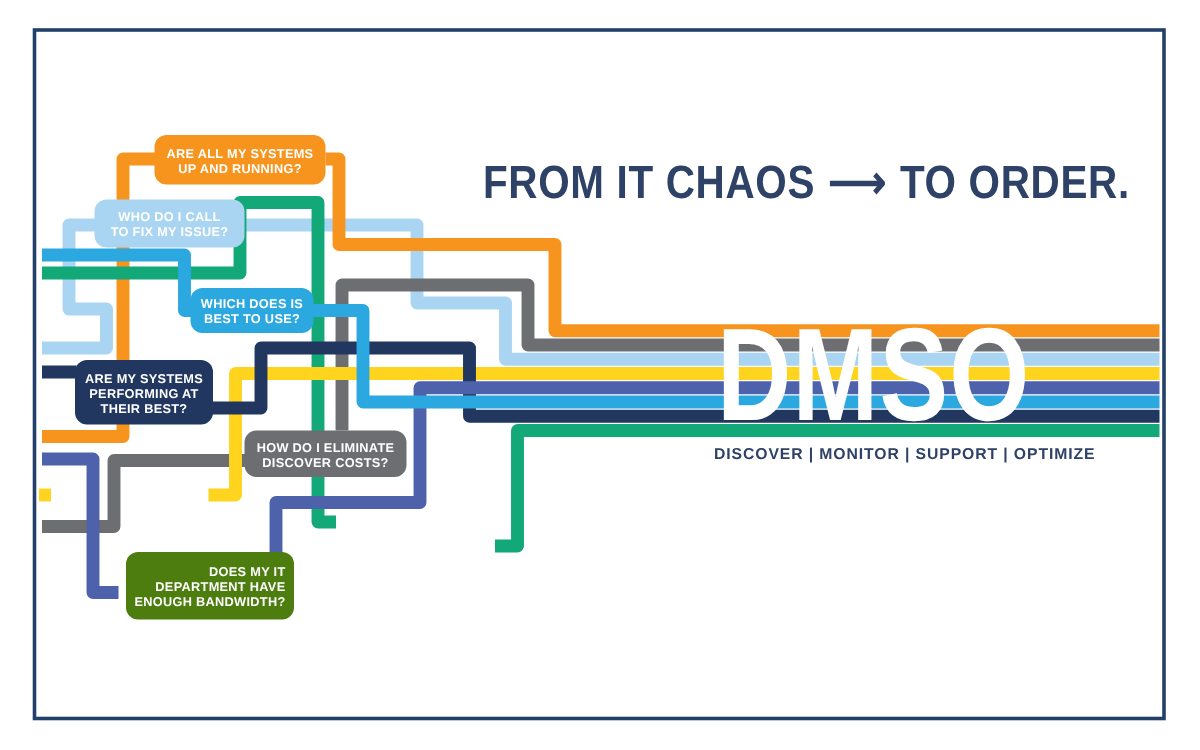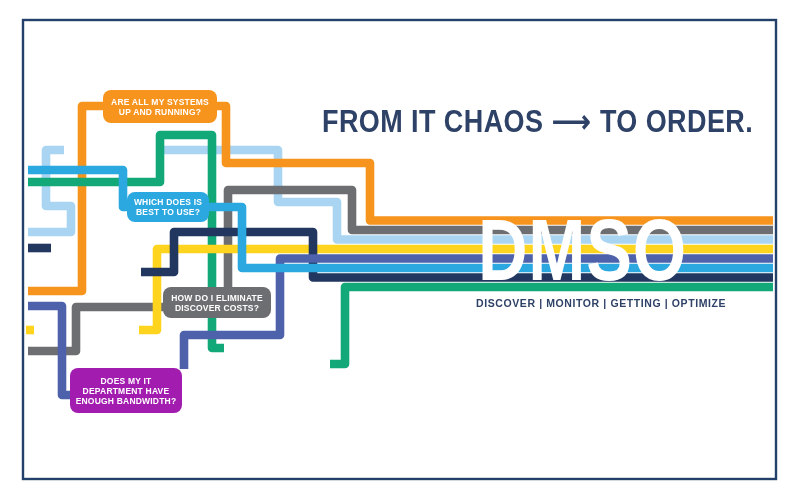--- a/index.html
+++ b/index.html
@@ -61,34 +61,39 @@
       <path d="M 28 170 L 123 170 L 123 207 L 129 207" stroke="#2BA8E0"></path>
       <path d="M 208 207 L 242 207 L 242 268 L 773 268" stroke="#2BA8E0"></path>
     </g>
 
     <rect x="23" y="20" width="753" height="459" fill="none" stroke-width="2.4" stroke="#23406B"></rect>
   </svg>
 
   <div class="q-label" style="left: 103px; top: 90px; width: 114px; height: 33px; background: rgb(247, 148, 30);">ARE ALL MY SYSTEMS
 UP AND RUNNING?</div>
 
+  <div class="q-label" style="left: 63px; top: 133px; width: 100px; height: 32px; background: rgb(169, 213, 242);">WHO DO I CALL
+TO FIX MY ISSUE?</div>
 
   <div class="q-label" style="left: 127px; top: 192px; width: 82px; height: 30px; background: rgb(43, 168, 224);">WHICH DOES IS
 BEST TO USE?</div>
 
+  <div class="q-label" style="left: 50px; top: 240px; width: 92px; height: 43px; background: rgb(33, 55, 95);">ARE MY SYSTEMS
+PERFORMING AT
+THEIR BEST?</div>
 
   <div class="q-label" style="left: 163px; top: 287px; width: 108px; height: 31px; background: rgb(109, 110, 113);">HOW DO I ELIMINATE
 DISCOVER COSTS?</div>
 
 
 
-  <div class="q-label" style="left: 70px; top: 368px; width: 112px; height: 45px; background: #a21caf;">DOES MY IT
+  <div class="q-label" style="left: 84px; top: 368px; width: 112px; height: 45px; background: #4d7c0f; text-align: right;">DOES MY IT
 DEPARTMENT HAVE
 ENOUGH BANDWIDTH?</div>
 
   <div id="headline">
     <span>FROM IT CHAOS</span><span class="arrow">⟶</span><span>TO ORDER.</span>
   </div>
 
   <div id="brand-name">DMSO</div>
-  <div id="brand-tagline">DISCOVER | MONITOR | GETTING | OPTIMIZE</div>
+  <div id="brand-tagline">DISCOVER | MONITOR | SUPPORT | OPTIMIZE</div>
 
 </div>
 
 </body></html>

